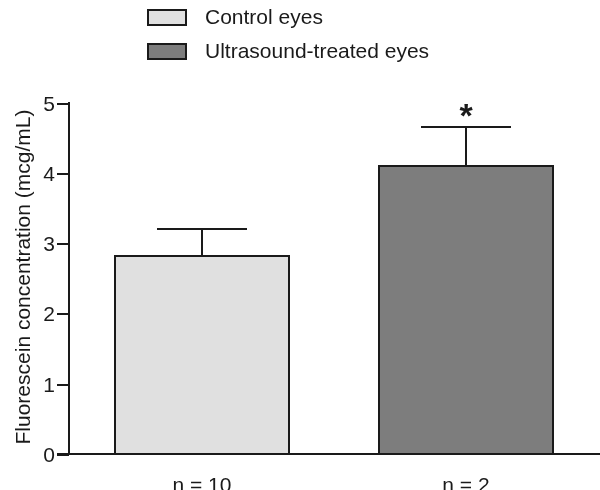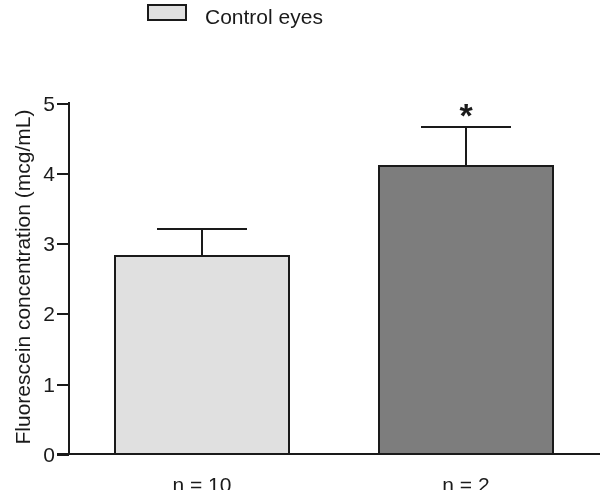--- a/index.html
+++ b/index.html
@@ -13,20 +13,21 @@
     overflow: hidden;
   }
   
   .legend {
     position: absolute;
     left: 147px;
     top: 4px;
   }
   .legend-row {
     display: flex;
+    align-items: center;
     gap: 18px;
     height: 26px;
     margin-bottom: 8px;
   }
   .legend-swatch {
     width: 36px;
     height: 13px;
     border: 2px solid #1a1a1a;
     flex: 0 0 auto;
   }
@@ -114,20 +115,24 @@
 </style>
 </head>
 <body>
 
 <div class="figure">
   <div class="legend" id="legend">
       <div class="legend-row">
         <span class="legend-swatch" style="background: rgb(224, 224, 224);"></span>
         <span class="legend-label">Control eyes</span>
       </div>
+      <div class="legend-row">
+        <span class="legend-swatch" style="background: rgb(125, 125, 125);"></span>
+        <span class="legend-label">Ultrasound-treated eyes</span>
+      </div>
     </div>
   <div class="ylabel">Fluorescein concentration (mcg/mL)</div>
   <div class="y-axis-line"></div>
   <div class="x-axis-line"></div>
   <div id="yticks">
       <div class="y-tick-mark" style="top: 454px;"></div>
       <div class="y-tick-label" style="top: 444px;">0</div>
       <div class="y-tick-mark" style="top: 383.7px;"></div>
       <div class="y-tick-label" style="top: 373.7px;">1</div>
       <div class="y-tick-mark" style="top: 313.4px;"></div>

